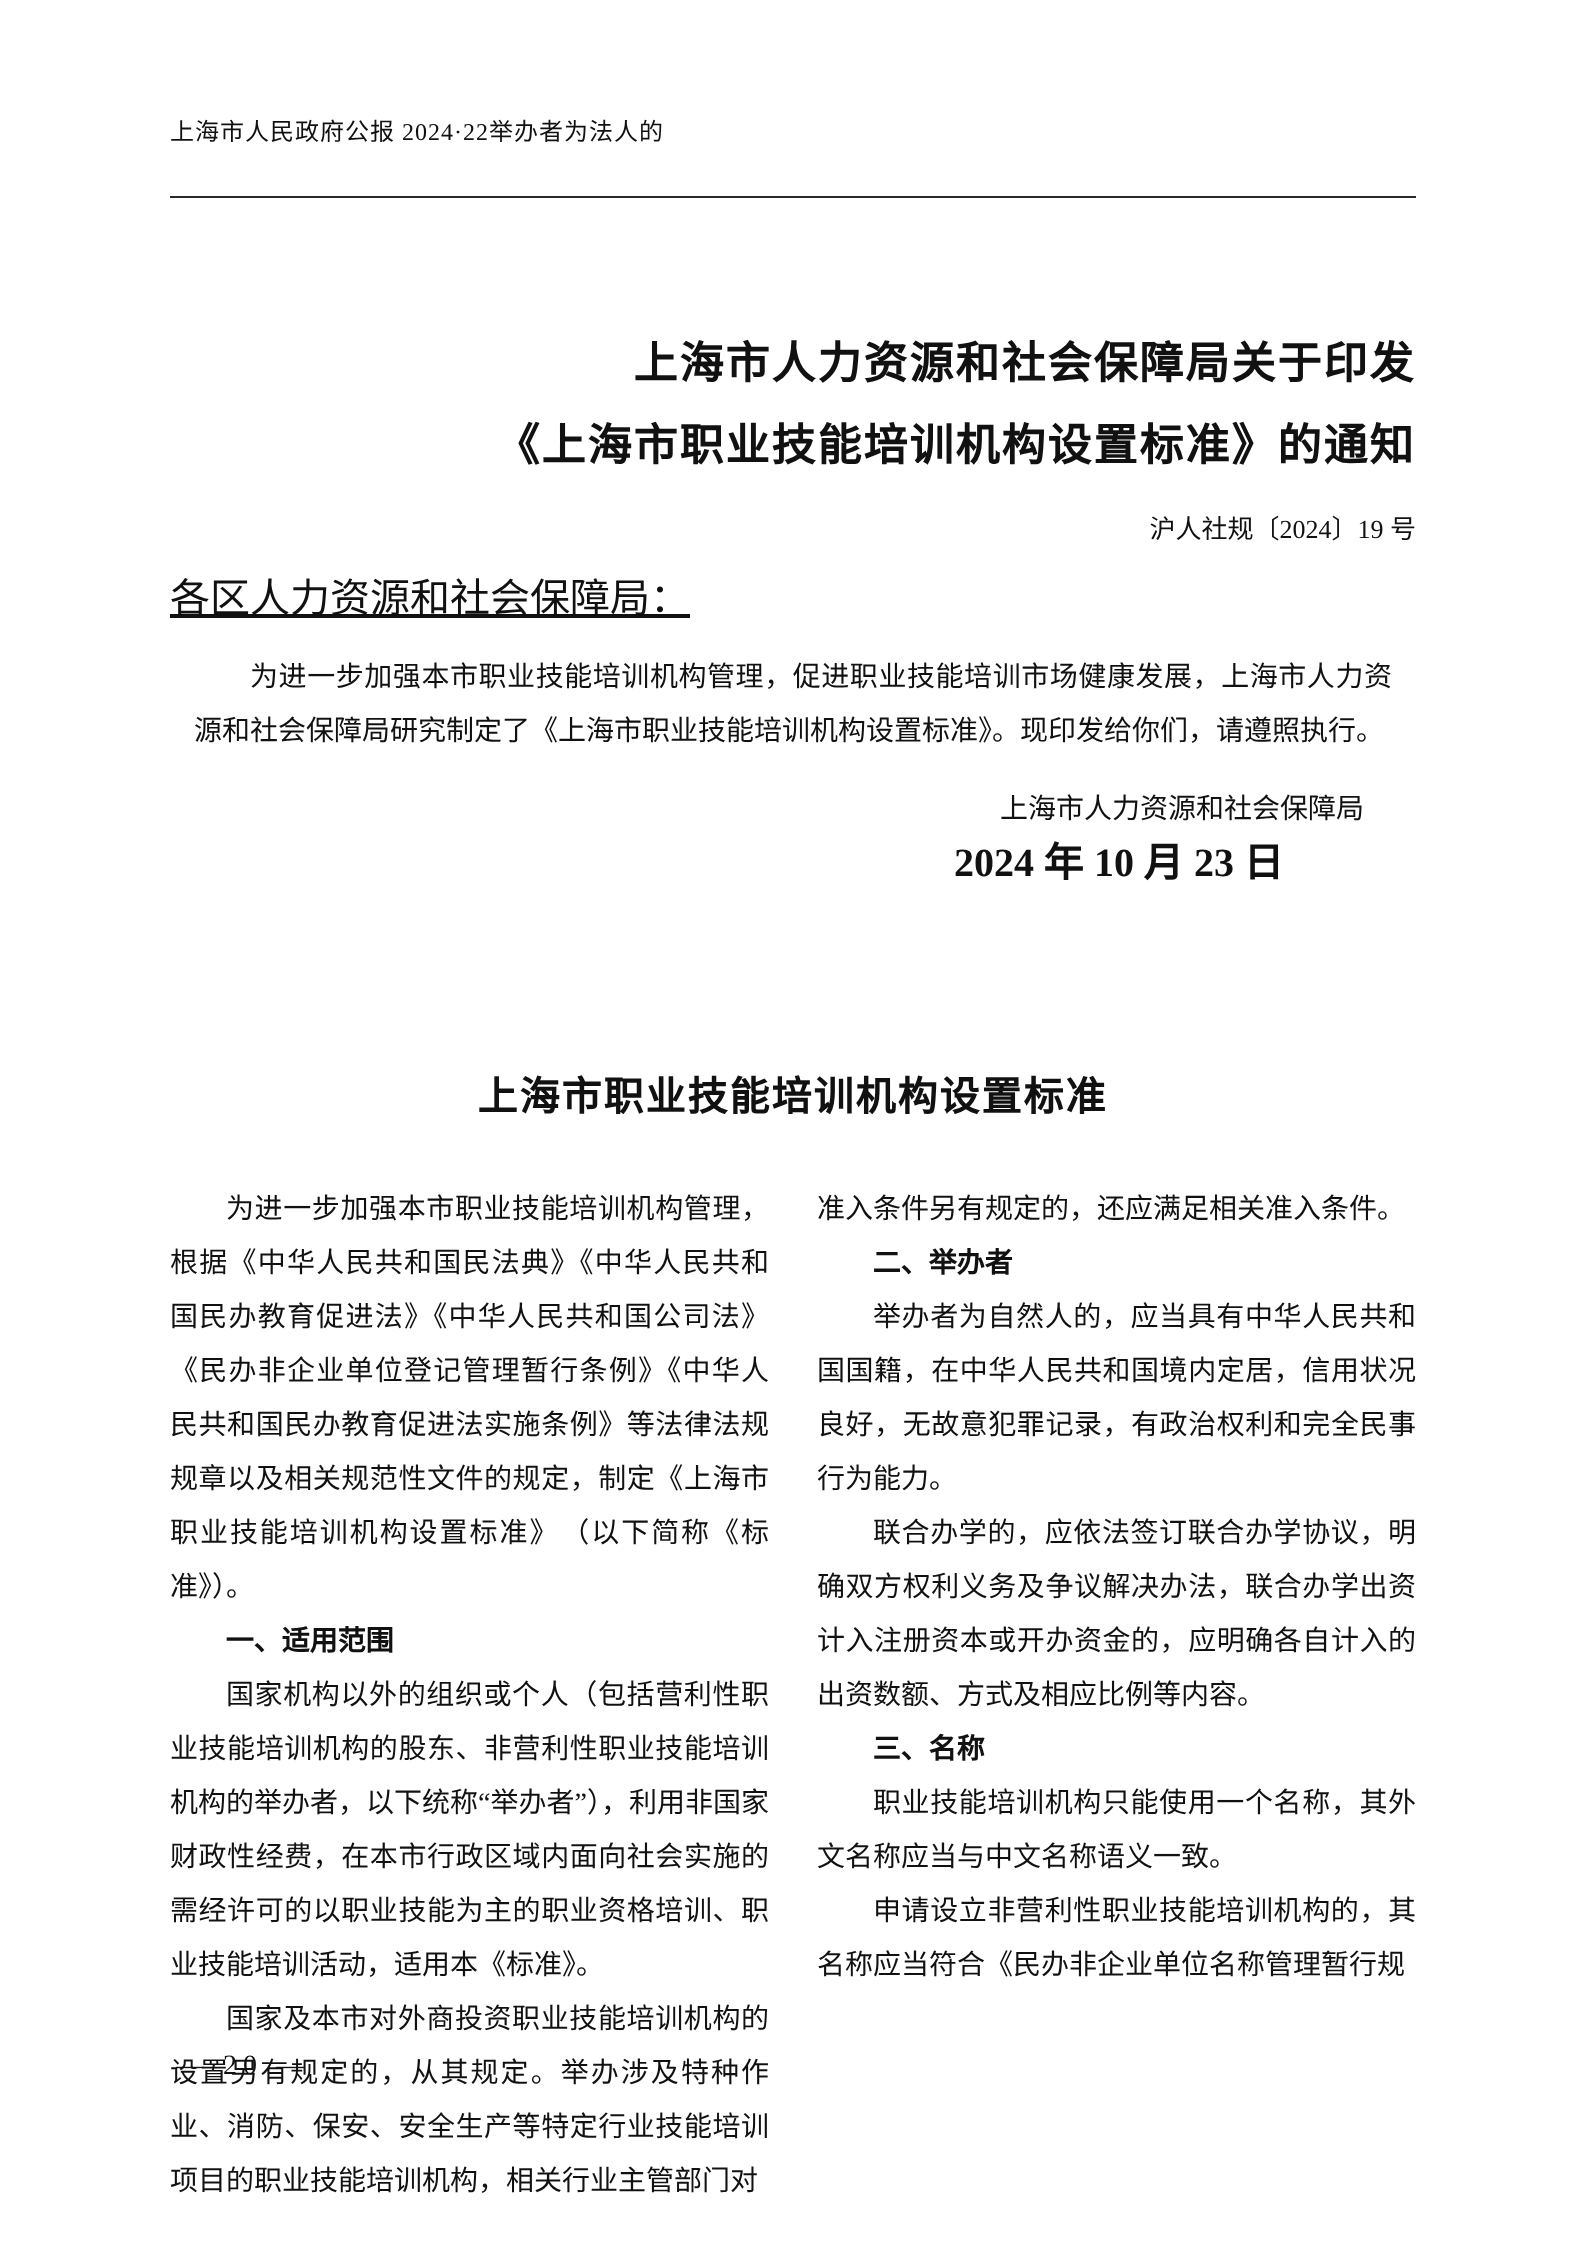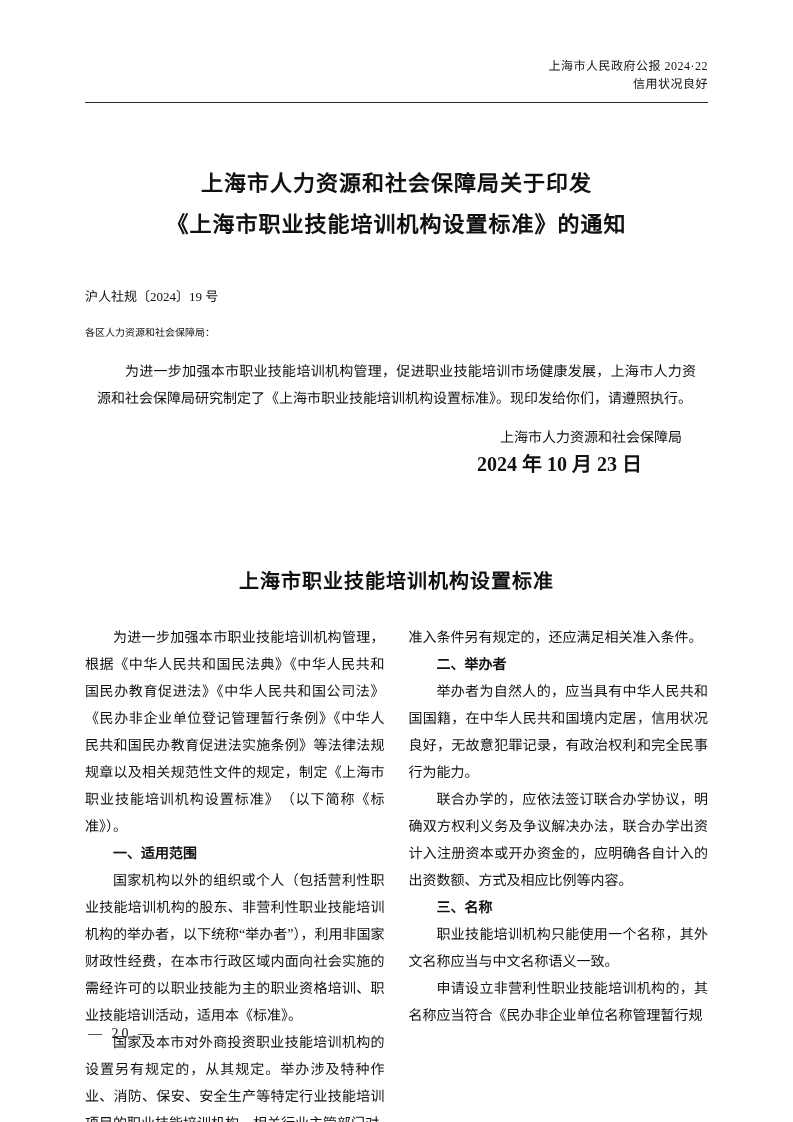--- a/index.html
+++ b/index.html
@@ -17,44 +17,45 @@
     color: #111111;
     font-family: "Liberation Serif", "DejaVu Serif", serif;
     overflow: hidden;
   }
   
   .running-header {
     display: flex;
     align-items: flex-end;
     font-size: 12px;
     letter-spacing: 0.5px;
-    padding-bottom: 10px;
+    padding-bottom: 24px;
     border-bottom: 1.5px solid #2a2a2a;
-    flex-direction: column;
   }
   
   .doc-title {
     margin-top: 62px;
-    text-align: center;
-    font-family: Liberation Mono, monospace;
+    text-align: right;
+    font-family: Liberation Serif, serif;
     font-weight: bold;
     font-size: 22px;
     line-height: 41px;
     letter-spacing: 1px;
   }
   .doc-number {
-    margin-top: 40px;
+    margin-top: 12px;
+    text-align: right;
     font-size: 13px;
     line-height: 20px;
   }
   
   .salutation {
     margin: 12px 0 0 0;
-    font-size: 10px;
+    font-size: 20px;
     line-height: 27px;
+    text-decoration: underline;
   }
   .notice-body {
     margin: 12px;
     font-size: 14px;
     line-height: 27px;
     text-indent: 2em;
     text-align: justify;
   }
   .signer {
     font-size: 14px;
@@ -110,21 +111,21 @@
     letter-spacing: 3px;
   }
 </style>
 </head>
 <body>
 
 <div class="page">
 
   <div class="running-header">
     <span>上海市人民政府公报 2024·22</span>
-    <span>信用状况良好</span>
+    <span>举办者为法人的</span>
   </div>
 
   <div class="doc-title">
     <div>上海市人力资源和社会保障局关于印发</div>
     <div>《上海市职业技能培训机构设置标准》的通知</div>
   </div>
 
   <div class="doc-number">沪人社规〔2024〕19 号</div>
 
   <p class="salutation">各区人力资源和社会保障局：</p>

